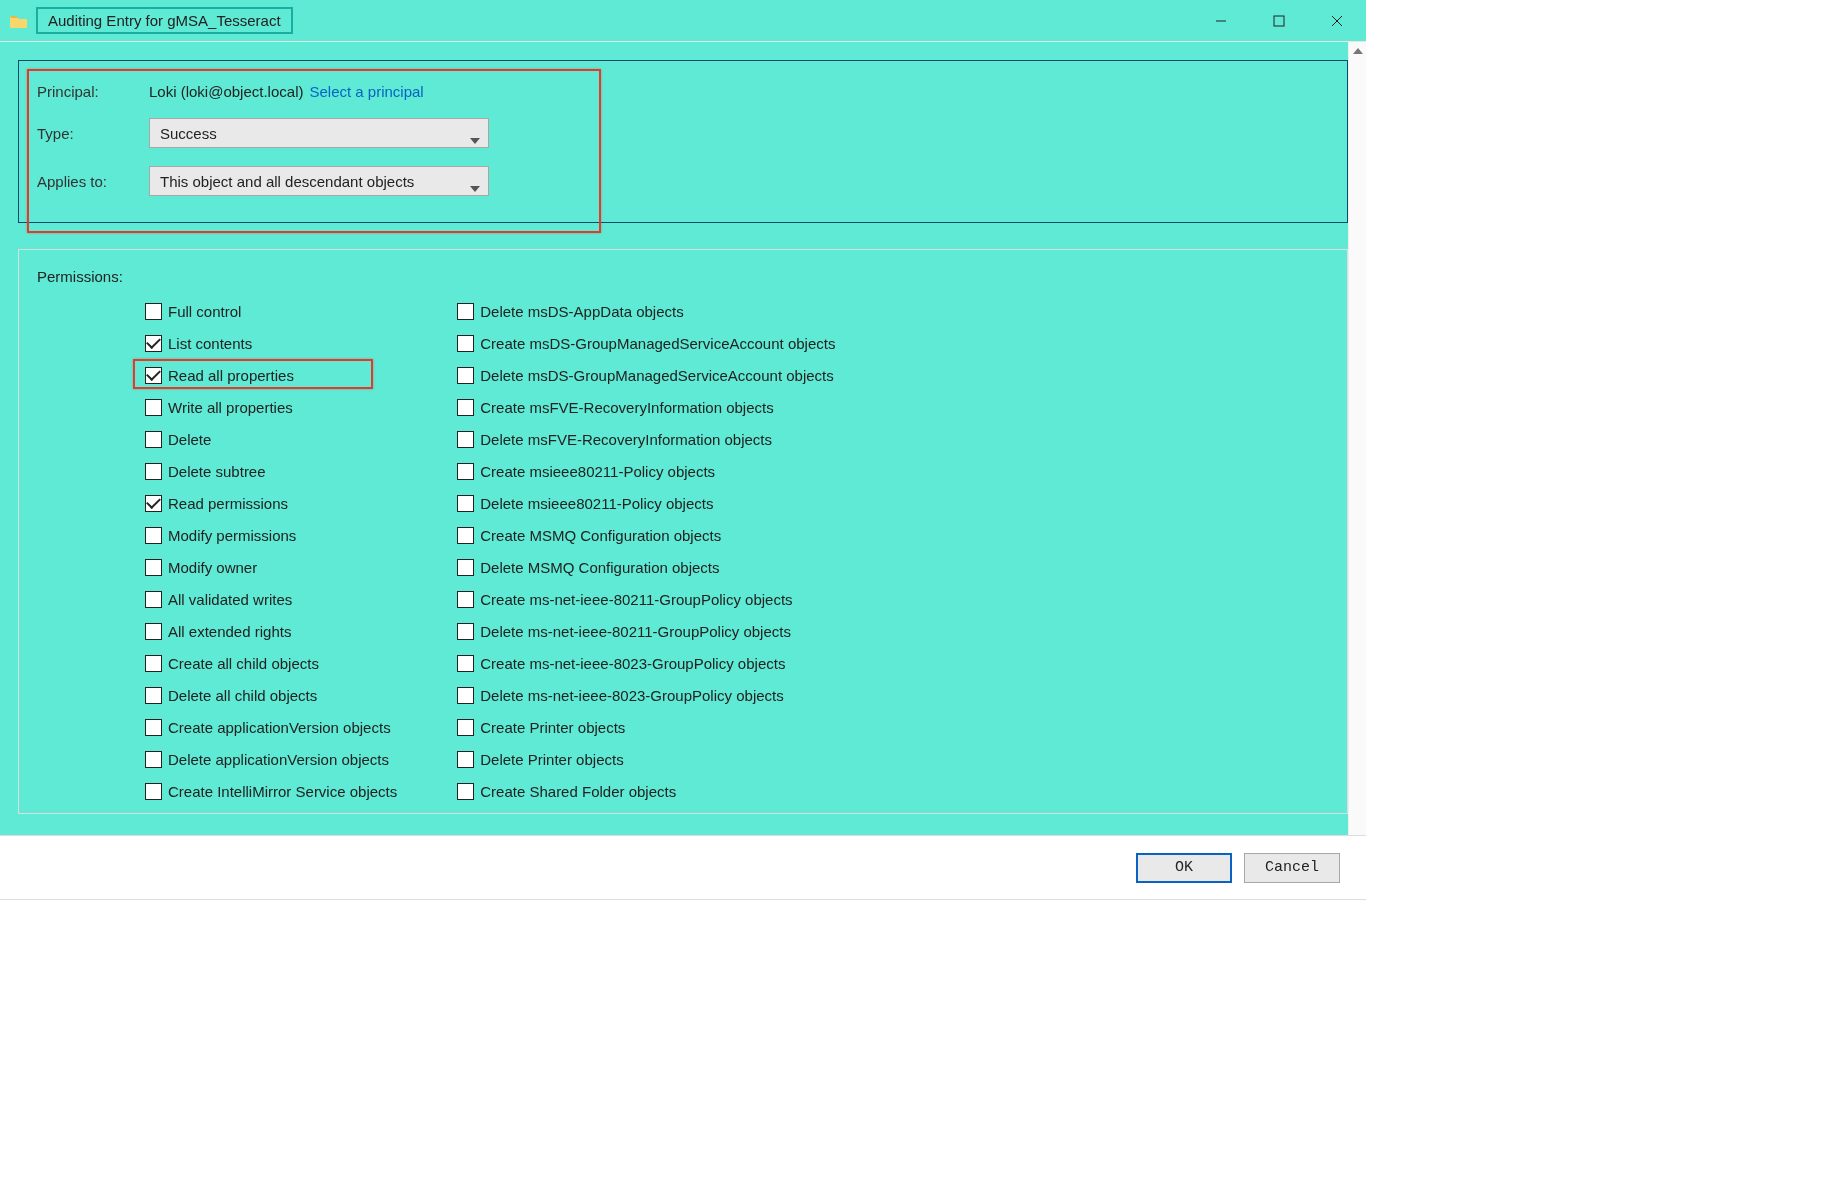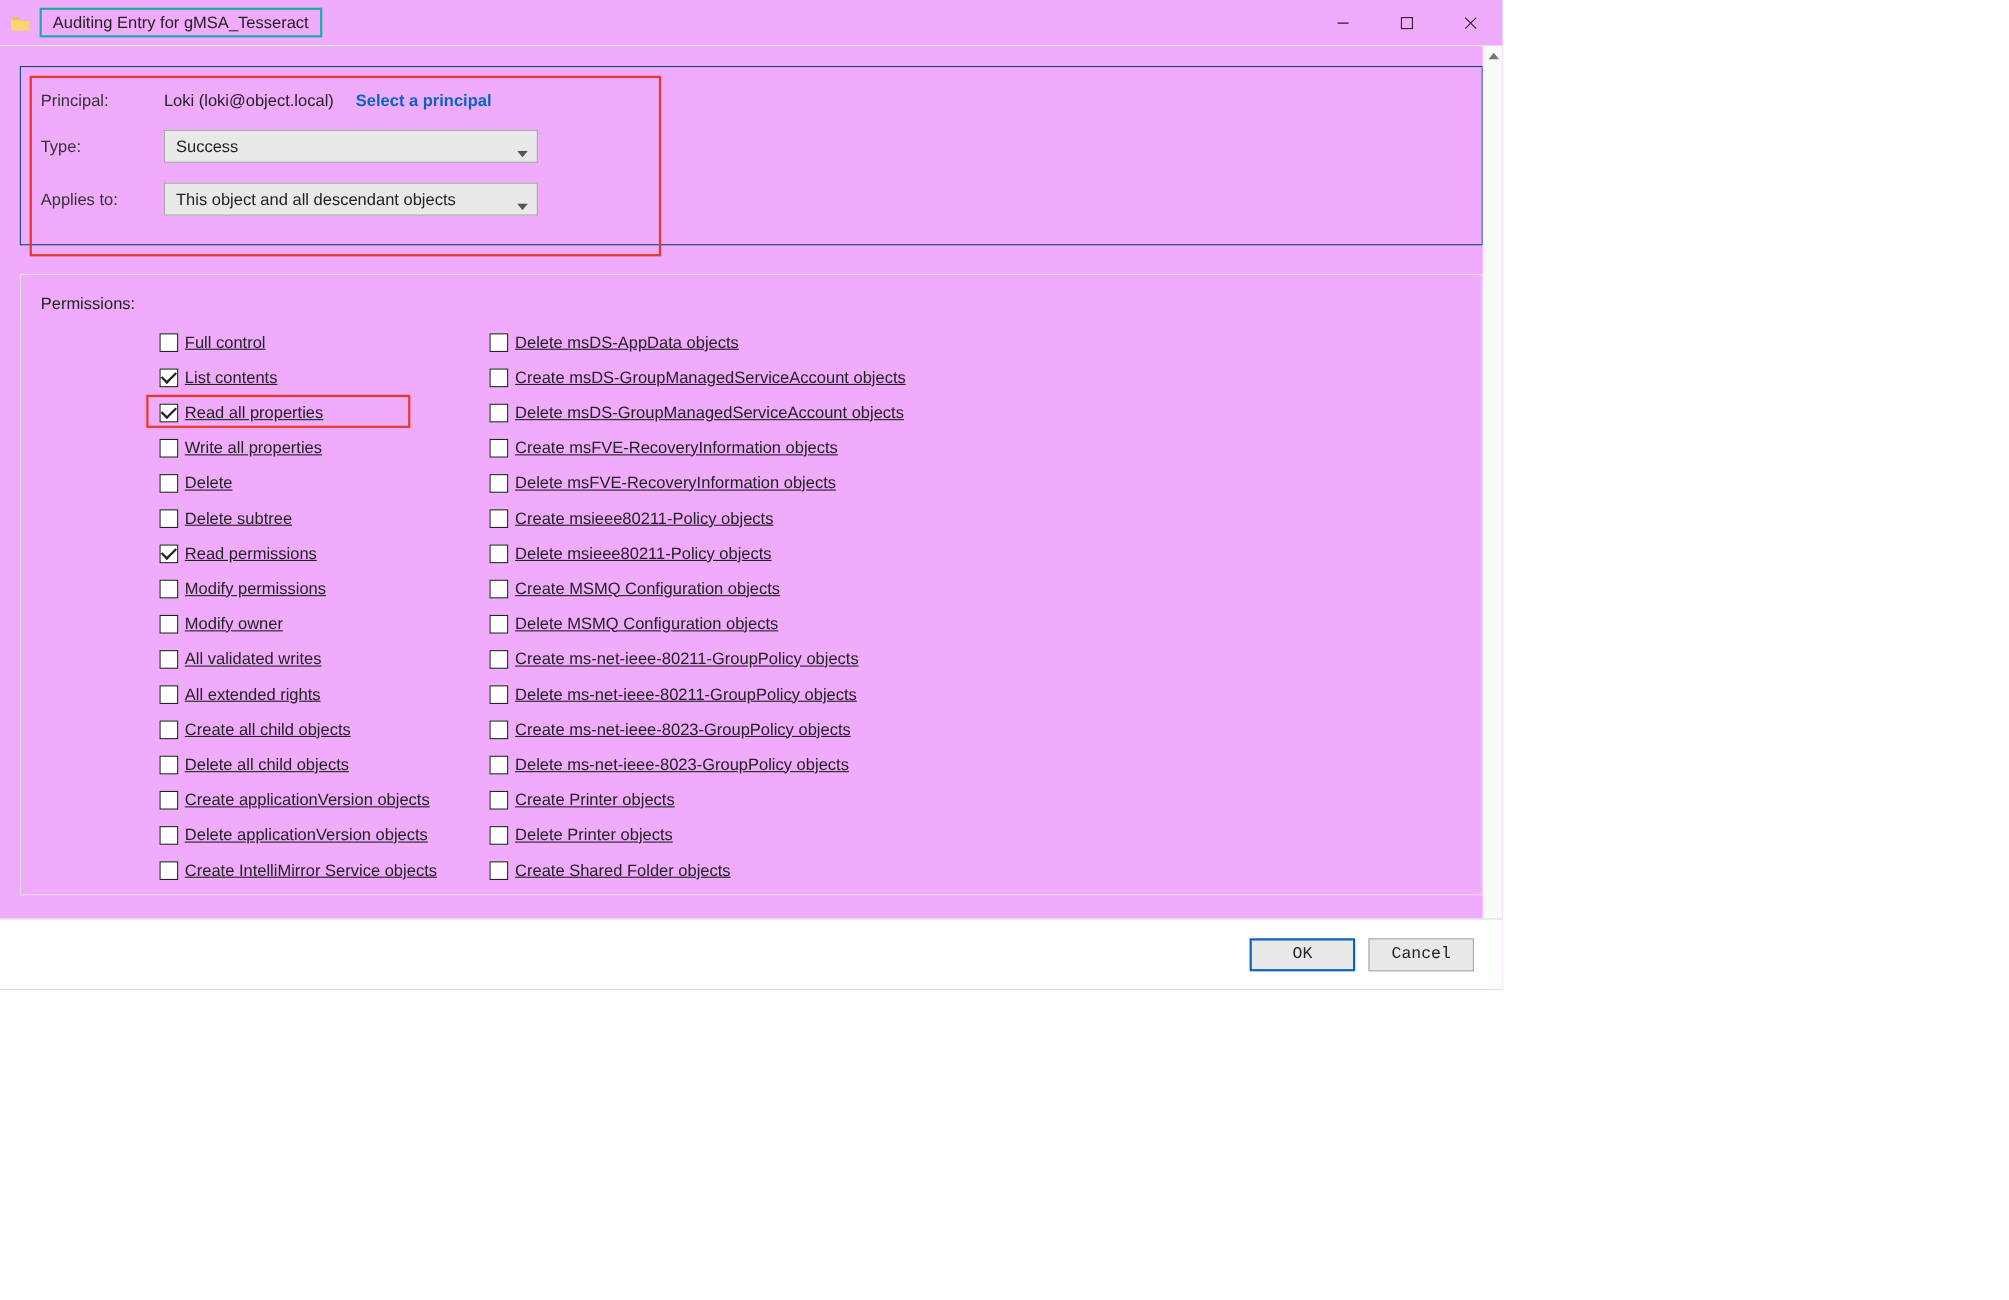--- a/index.html
+++ b/index.html
@@ -7,21 +7,21 @@
     margin: 0; padding: 0;
     font-family: "Segoe UI", Tahoma, sans-serif;
     font-size: 15px;
     color: #222;
     background: #fff;
     height: 100%;
   }
   .window {
     width: 1366px;
     height: 900px;
-    background: #f0abfc;
+    background: #5eead4;
     position: relative;
     overflow: hidden;
     border-bottom:1px solid #ddd;
   }
   
   .titlebar {
     height: 42px;
     display: flex;
     align-items: center;
     padding-left: 6px;
@@ -79,23 +79,22 @@
     align-items: center;
     margin-bottom: 18px;
   }
   .row label.fld {
     width: 112px;
     color:#333;
   }
   .principal-value { color:#222; }
   .select-link {
     color: #0a63c2;
-    margin-left: 20px;
+    margin-left: 6px;
     cursor: pointer;
-    font-weight: bold;
   }
   .combo {
     width: 340px;
     height: 30px;
     border: 1px solid #a7a7a7;
     background: #e9e9e9;
     padding: 2px 28px 2px 10px;
     position: relative;
     font-size: 15px;
     color:#222;
@@ -107,23 +106,22 @@
   }
 
   .perm-panel {
     border: 1px solid #ddd;
     padding: 18px 18px 10px 18px;
     height: 565px;
   }
   .perm-title { margin-bottom: 10px; }
   .perm-cols {
     display: flex;
-    gap: 48px;
+    gap: 60px;
     padding-left: 108px;
-    text-decoration: underline;
   }
   .perm-col { display: flex; flex-direction: column; }
   .perm-item {
     display: flex;
     align-items: center;
     height: 32px;
     font-size: 15px;
     color:#222;
     position: relative;
   }

